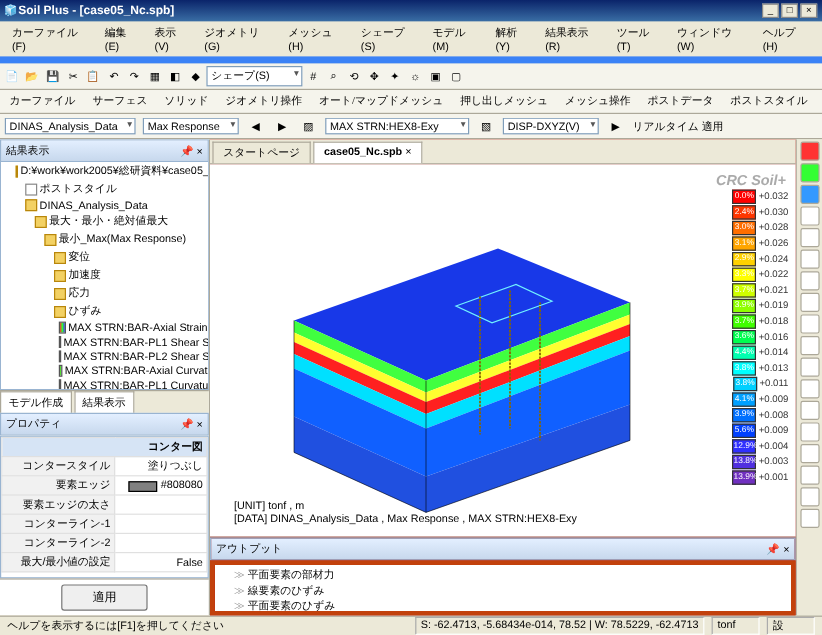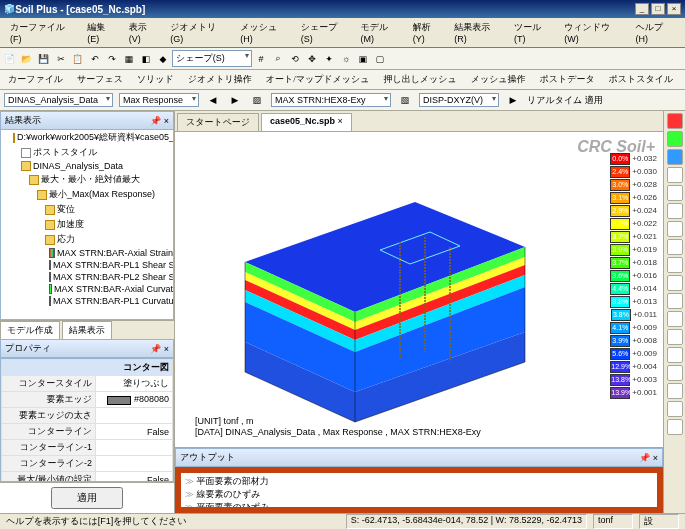--- a/index.html
+++ b/index.html
@@ -1,20 +1,20 @@
 <!DOCTYPE html>
 <html><head>
 <meta charset="utf-8">
 <style>
 * { margin: 0; padding: 0; box-sizing: border-box; font-family: "MS UI Gothic", Tahoma, sans-serif; font-size: 9px; }
 body { background: #ece9d8; width: 685px; height: 529px; overflow: hidden; display: flex; flex-direction: column; }
 .titlebar { background: linear-gradient(#0a246a, #3a6ea5); color: #fff; height: 18px; display: flex; align-items: center; padding: 0 4px; }
 .titlebar .title { flex: 1; font-weight: bold; font-size: 10px; }
 .titlebar .winbtn { width: 14px; height: 12px; background: #ece9d8; border: 1px solid #888; margin-left: 2px; text-align: center; line-height: 10px; color: #000; font-size: 8px; }
-.menubar { background: #ece9d8; display: flex; padding: 2px 4px; border-bottom: 1px solid #3b82f6; }
+.menubar { background: #ece9d8; display: flex; padding: 2px 4px; border-bottom: 6px solid #3b82f6; }
 .menubar span { padding: 1px 6px; cursor: default; }
 .toolbar { background: #f5f4ec; display: flex; align-items: center; padding: 2px; border-bottom: 1px solid #aca899; gap: 1px; flex-wrap: nowrap; overflow: hidden; }
 .tbtn { width: 16px; height: 16px; border: 1px solid transparent; display: inline-flex; align-items: center; justify-content: center; }
 .tabrow { background: #f5f4ec; display: flex; padding: 2px 4px; border-bottom: 1px solid #aca899; font-size: 9px; gap: 6px; }
 .tabrow span { padding: 1px 4px; font-family: Liberation Serif, serif; }
 .secondbar { background: #f5f4ec; display: flex; align-items: center; padding: 2px 4px; border-bottom: 1px solid #aca899; gap: 6px; font-size: 9px; }
 .dropdown { border: 1px solid #7f9db9; background: #fff; padding: 1px 14px 1px 3px; position: relative; min-width: 80px; }
 .dropdown::after { content: "▾"; position: absolute; right: 2px; top: 0; color: #555; font-size: 8px; }
 .main { flex: 1; display: flex; overflow: hidden; }
 .leftpane { width: 175px; display: flex; flex-direction: column; border-right: 1px solid #aca899; background: #fff; }
@@ -34,30 +34,30 @@
 .propgrid td { border: 1px solid #e0e0e0; padding: 1px 3px; }
 .propgrid td:first-child { background: #f1f1f1; width: 55%; }
 .swatch { display: inline-block; width: 24px; height: 9px; border: 1px solid #000; vertical-align: middle; }
 .applybar { padding: 4px; text-align: center; border-top: 1px solid #aca899; }
 .applybar button { padding: 2px 24px; font-size: 10px; }
 .centerpane { flex: 1; display: flex; flex-direction: column; background: #b91c1c; position: relative; }
 .viewtabs { display: flex; background: #ece9d8; border-bottom: 1px solid #aca899; font-size: 9px; }
 .viewtabs span { padding: 2px 8px; border: 1px solid #aca899; background: #fff; margin: 2px 0 0 2px; border-bottom: none; }
 .viewtabs span.inactive { background: #ece9d8; }
 .viewport { flex: 1; background: #fff; position: relative; overflow: hidden; }
-.logo { position: absolute; top: 6px; right: 8px; font-size: 16px; color: #aaa; font-style: italic; font-weight: bold; }
+.logo { position: absolute; top: 6px; right: 8px; font-size: 12px; color: #aaa; font-style: italic; font-weight: bold; }
 .fe-block { position: absolute; left: 30px; top: 60px; width: 330px; height: 240px; }
 .fe-block svg { width: 100%; height: 100%; }
 .unitlabel { position: absolute; left: 20px; bottom: 8px; font-size: 9px; color: #000; line-height: 1.3; }
 .colorbar { position: absolute; right: 6px; top: 20px; width: 58px; display: flex; flex-direction: column; }
 .colorbar .row { display: flex; align-items: center; height: 13px; justify-content: flex-end; }
 .colorbar .chip { width: 20px; height: 12px; border: 1px solid #333; font-size: 7px; color: #fff; text-align: center; line-height: 10px; }
 .colorbar .val { font-size: 8px; margin-left: 2px; color: #333; }
 .outputpane { height: 66px; border-top: 1px solid #aca899; display: flex; flex-direction: column; }
-.outputbody { flex: 1; background: #fff; border: 6px solid #c2410c; overflow: auto; font-size: 9px; padding: 2px 4px; }
+.outputbody { flex: 1; background: #fff; border: 4px solid #c2410c; overflow: auto; font-size: 9px; padding: 2px 16px; }
 .outputbody div::before { content: "≫ "; color: #888; }
 .rightbar { width: 22px; background: #ece9d8; border-left: 1px solid #aca899; display: flex; flex-direction: column; align-items: center; padding-top: 2px; gap: 2px; }
 .rbtn { width: 16px; height: 16px; border: 1px solid #aca899; background: #fff; border-radius: 2px; }
 .statusbar { height: 16px; background: #ece9d8; border-top: 1px solid #aca899; display: flex; align-items: center; padding: 0 6px; font-size: 9px; justify-content: space-between; }
 .statusbar .cells { display: flex; gap: 6px; }
 .statusbar .cell { border: 1px inset #fff; padding: 0 4px; min-width: 40px; }
 </style>
 </head>
 <body>
 
@@ -165,20 +165,24 @@
             <span>変位</span>
           </li>
         <li style="padding-left:32px">
             <span class="ticon ic-folder"></span>
             <span>加速度</span>
           </li>
         <li style="padding-left:32px">
             <span class="ticon ic-folder"></span>
             <span>応力</span>
           </li>
+        <li style="padding-left:32px">
+            <span class="ticon ic-folder"></span>
+            <span>ひずみ</span>
+          </li>
       </ul>
       <ul id="strain-list" style="padding-left:48px">
           <li>
             <span class="ticon ic-bar"></span>
             <span>MAX STRN:BAR-Axial Strain</span>
           </li>
           <li>
             <span class="ticon ic-bar"></span>
             <span>MAX STRN:BAR-PL1 Shear S</span>
           </li>
@@ -217,24 +221,20 @@
               <td>コンタースタイル</td>
               <td>塗りつぶし</td>
             </tr>
             <tr>
               <td>要素エッジ</td>
               <td><span class="swatch" style="background:#808080"></span> #808080</td>
             </tr>
             <tr>
               <td>要素エッジの太さ</td>
               <td></td>
-            </tr>
-            <tr>
-              <td>コンターライン</td>
-              <td>False</td>
             </tr>
             <tr>
               <td>コンターライン-1</td>
               <td></td>
             </tr>
             <tr>
               <td>コンターライン-2</td>
               <td></td>
             </tr>
             <tr>

